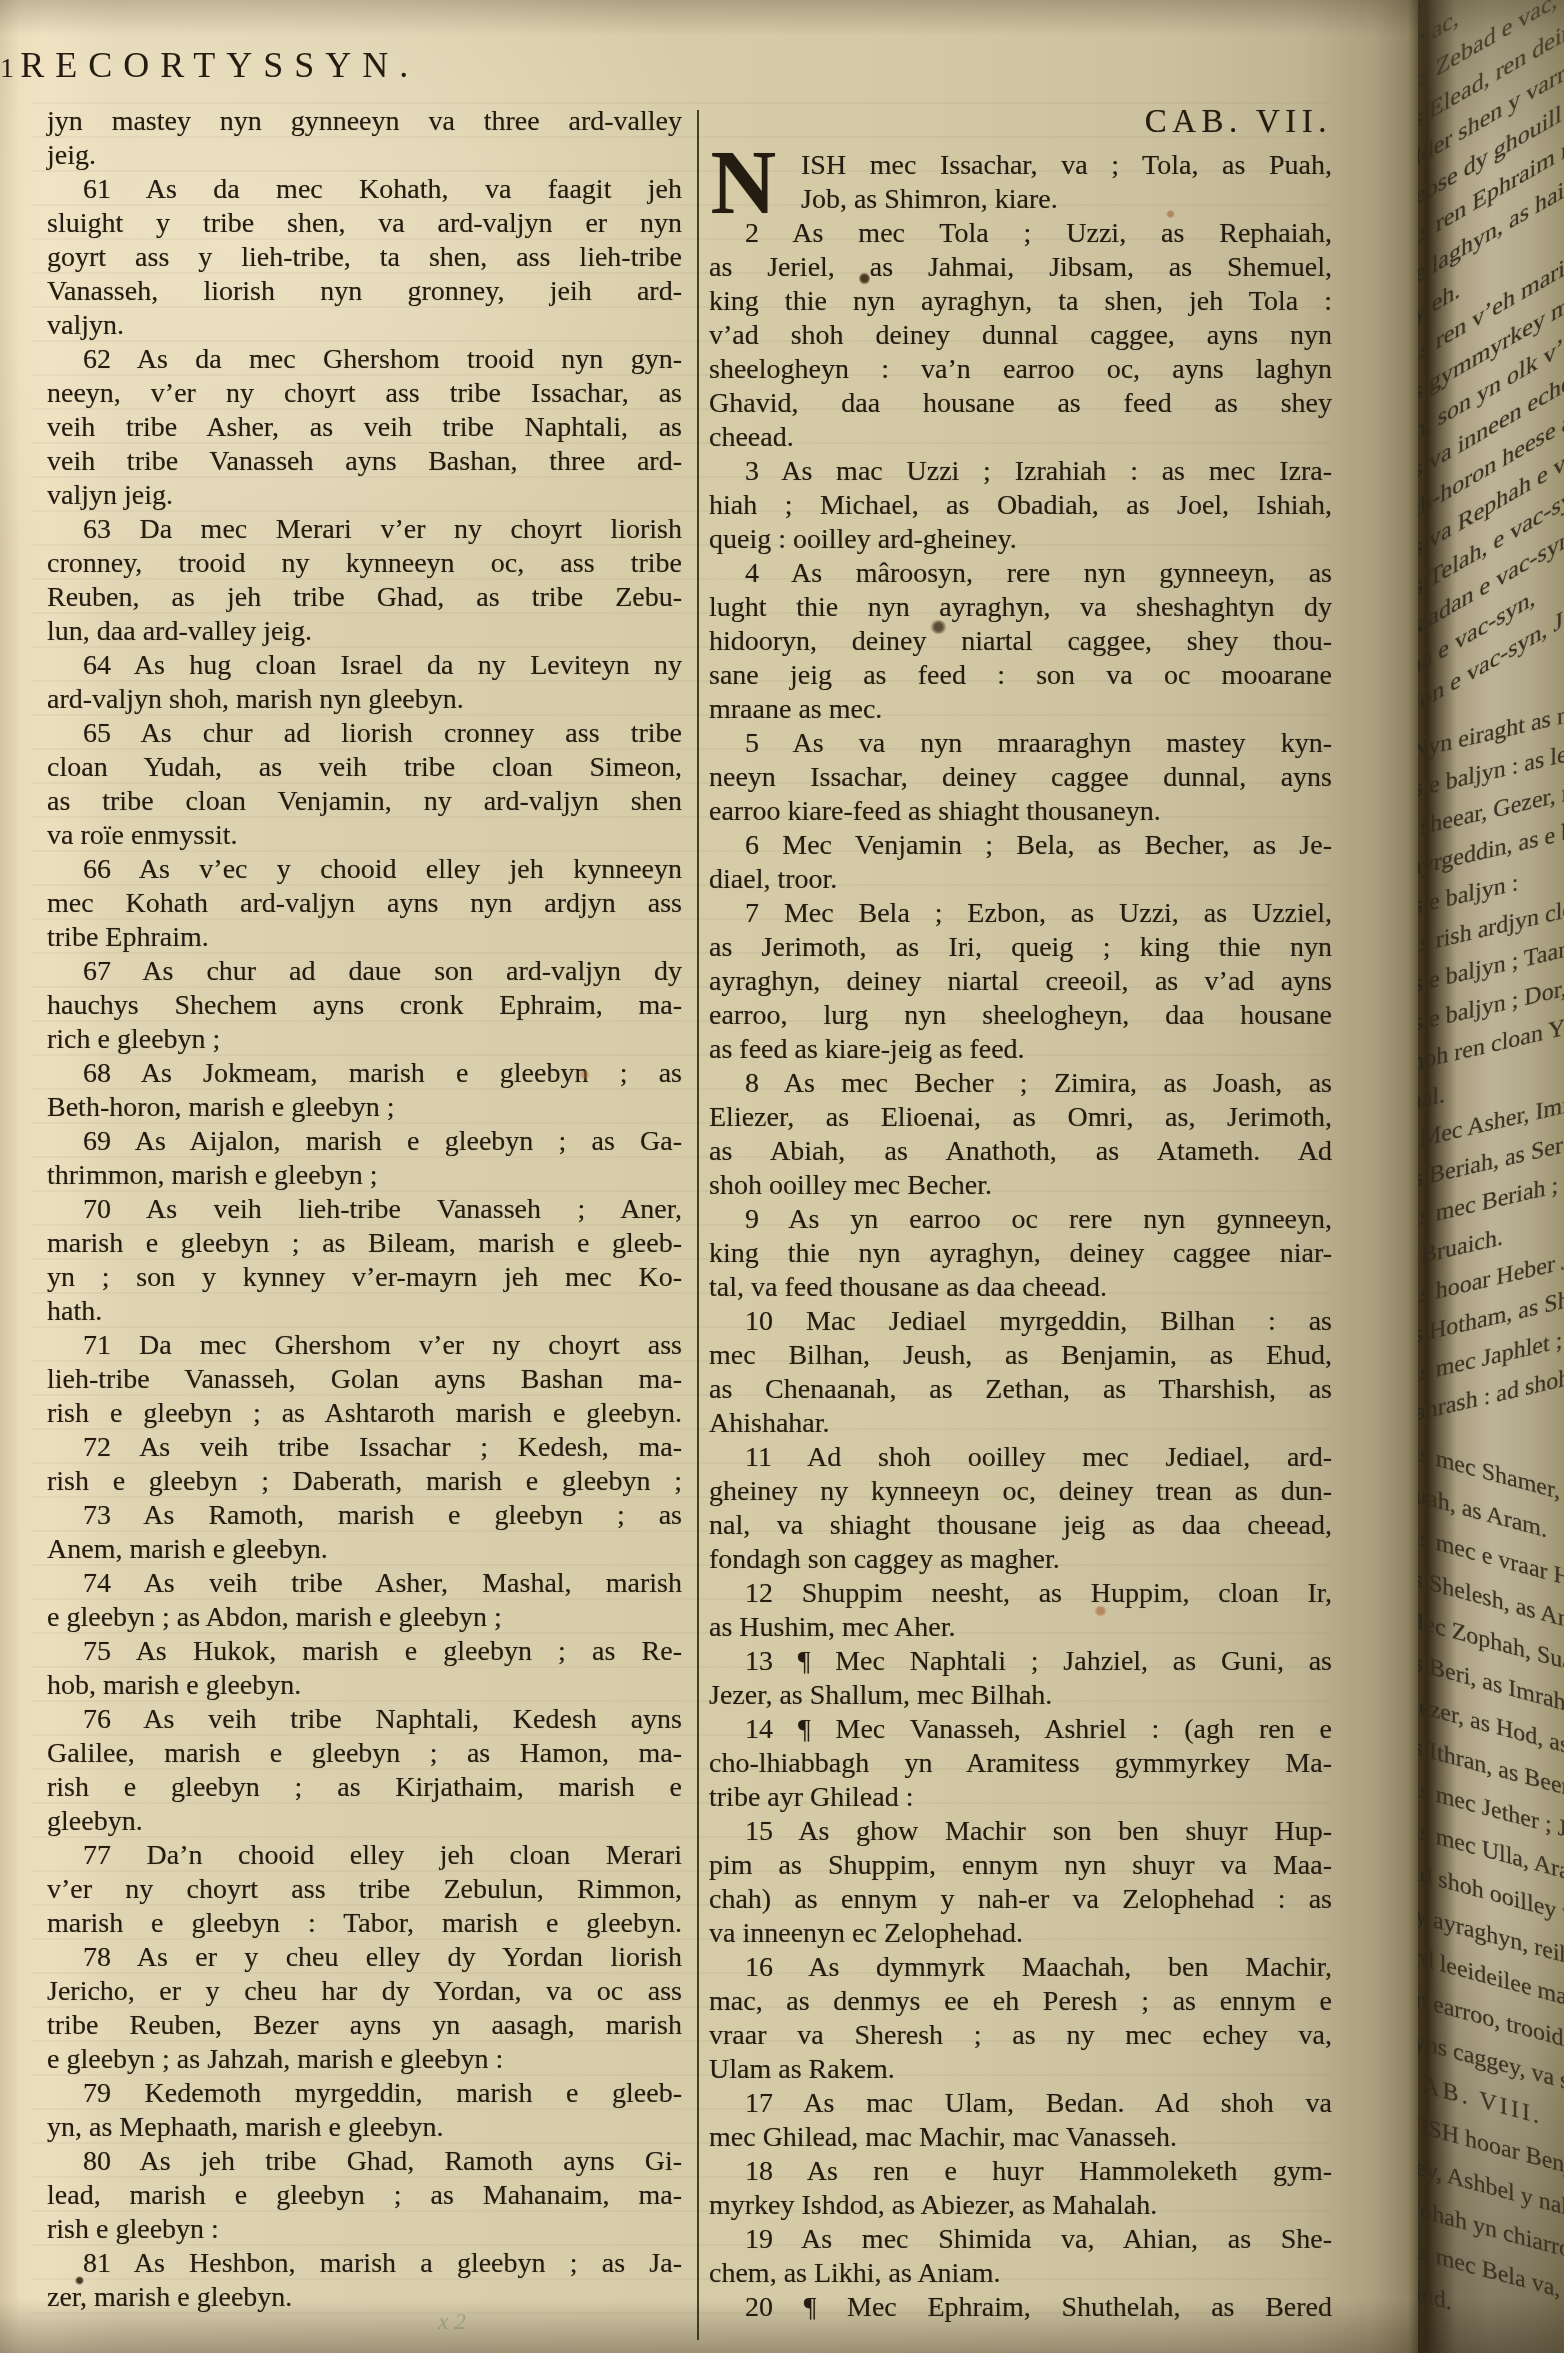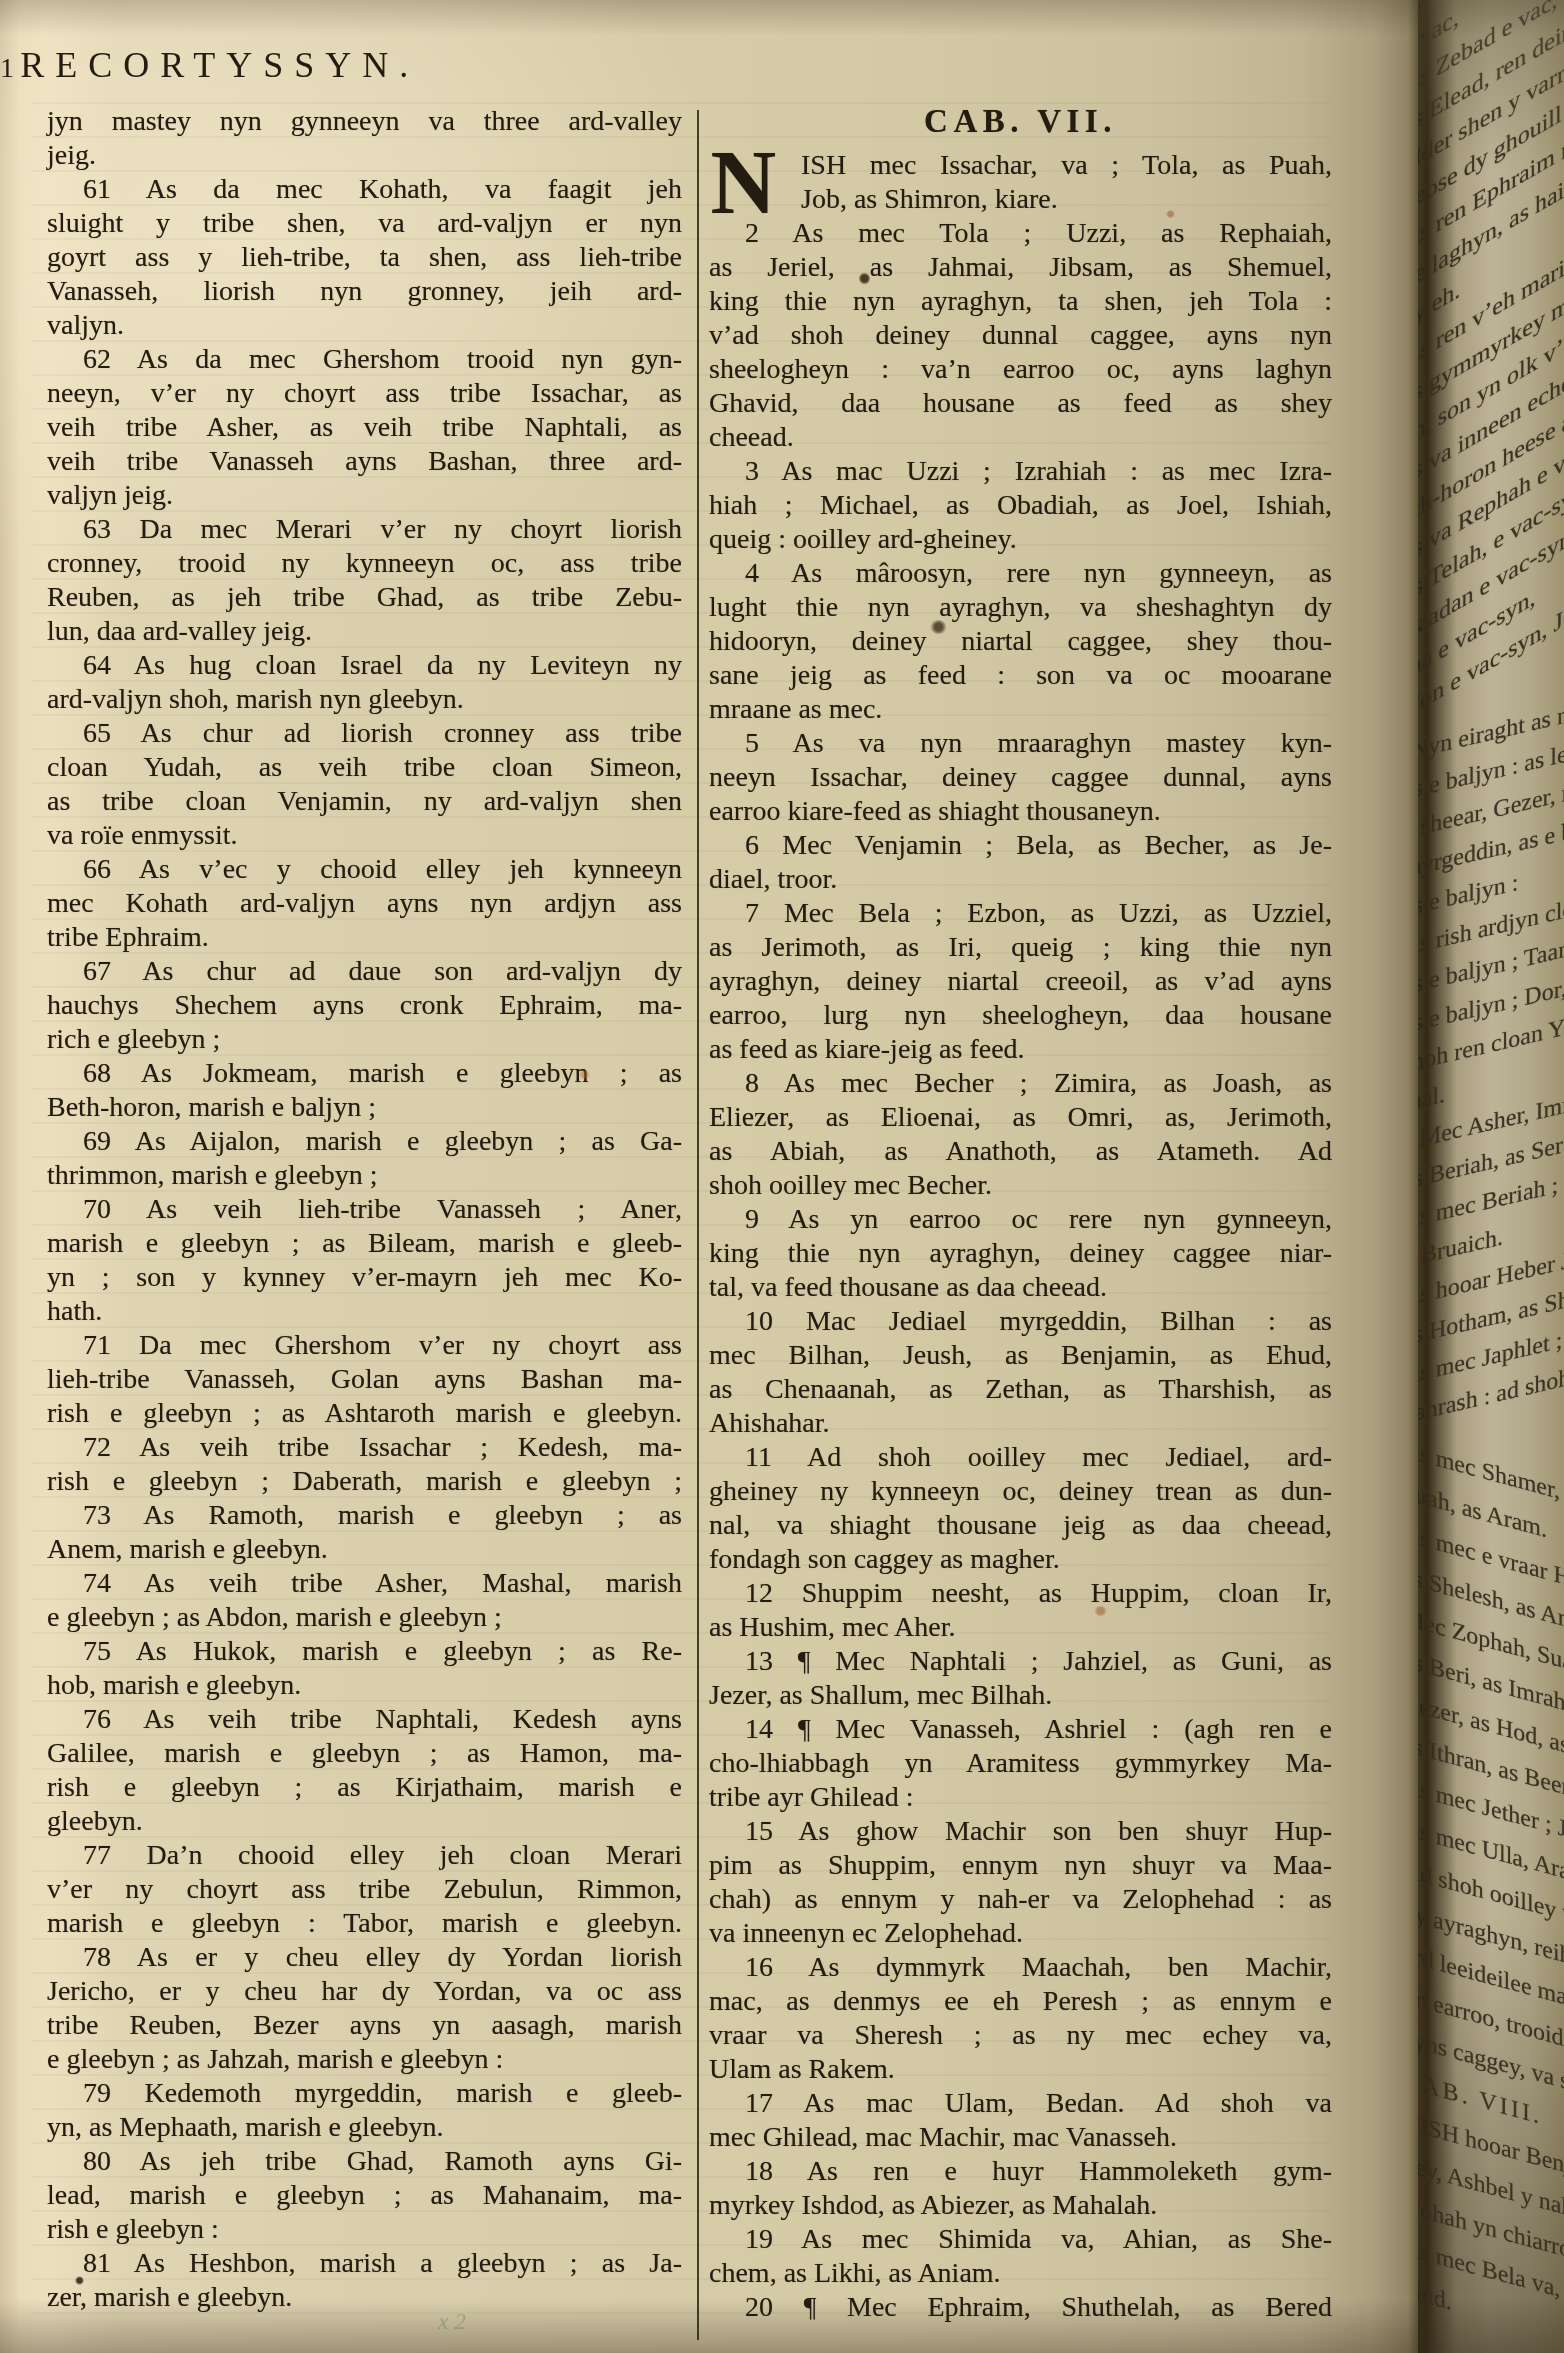--- a/index.html
+++ b/index.html
@@ -27,21 +27,21 @@
   .running-head .title{font-size:36px;letter-spacing:11px;}
   .col{position:absolute;top:104px;color:#241c10;font-size:28px;line-height:34px;
     text-shadow:0 0 0.8px rgba(40,30,16,.45);}
   .col-left{left:47px;width:635px;}
   .col-right{left:709px;width:623px;}
   .divider{position:absolute;left:697px;top:110px;width:2.3px;height:2230px;background:#2c2414;opacity:.85;}
   .ln{white-space:normal;}
   .just{text-align:justify;text-align-last:justify;}
   .ind{padding-left:36px;}
   .dcln{padding-left:92px;}
-  .chapter-heading{text-align:center;font-size:33px;letter-spacing:5.5px;height:44px;font-weight:bold;}
+  .chapter-heading{text-align:right;font-size:33px;letter-spacing:5.5px;height:44px;}
   .dropcap{position:absolute;left:1.6px;top:41px;font-size:91px;line-height:75px;
     font-weight:bold;color:#241c10;}
   .edge-strip{position:absolute;left:1418px;top:0px;width:147px;height:2354px;overflow:hidden;
     pointer-events:none;}
   .edge-shade{position:absolute;inset:0;z-index:3;
     background:
       linear-gradient(90deg, rgba(28,22,10,.50) 0px, rgba(28,22,10,.18) 12.5px, rgba(28,22,10,0) 36px),
       linear-gradient(180deg, rgba(100,90,65,.45) 0px, rgba(100,90,65,0) 172px, rgba(100,90,65,0) 1917px, rgba(60,50,32,.5) 2354px);}
   .eseg{position:absolute;left:-117px;width:704px;color:#3c3324;font-size:24px;
     line-height:39px;text-shadow:0 0 1.1px rgba(60,50,35,.55);}
@@ -93,21 +93,21 @@
     <div class="ln just">cloan Yudah, as veih tribe cloan Simeon,</div>
     <div class="ln just">as tribe cloan Venjamin, ny ard-valjyn shen</div>
     <div class="ln">va roïe enmyssit.</div>
     <div class="ln just ind">66 As v’ec y chooid elley jeh kynneeyn</div>
     <div class="ln just">mec Kohath ard-valjyn ayns nyn ardjyn ass</div>
     <div class="ln">tribe Ephraim.</div>
     <div class="ln just ind">67 As chur ad daue son ard-valjyn dy</div>
     <div class="ln just">hauchys Shechem ayns cronk Ephraim, ma-</div>
     <div class="ln">rich e gleebyn ;</div>
     <div class="ln just ind">68 As Jokmeam, marish e gleebyn ; as</div>
-    <div class="ln">Beth-horon, marish e baljyn ;</div>
+    <div class="ln">Beth-horon, marish e gleebyn ;</div>
     <div class="ln just ind">69 As Aijalon, marish e gleebyn ; as Ga-</div>
     <div class="ln">thrimmon, marish e gleebyn ;</div>
     <div class="ln just ind">70 As veih lieh-tribe Vanasseh ; Aner,</div>
     <div class="ln just">marish e gleebyn ; as Bileam, marish e gleeb-</div>
     <div class="ln just">yn ; son y kynney v’er-mayrn jeh mec Ko-</div>
     <div class="ln">hath.</div>
     <div class="ln just ind">71 Da mec Ghershom v’er ny choyrt ass</div>
     <div class="ln just">lieh-tribe Vanasseh, Golan ayns Bashan ma-</div>
     <div class="ln just">rish e gleebyn ; as Ashtaroth marish e gleebyn.</div>
     <div class="ln just ind">72 As veih tribe Issachar ; Kedesh, ma-</div>

